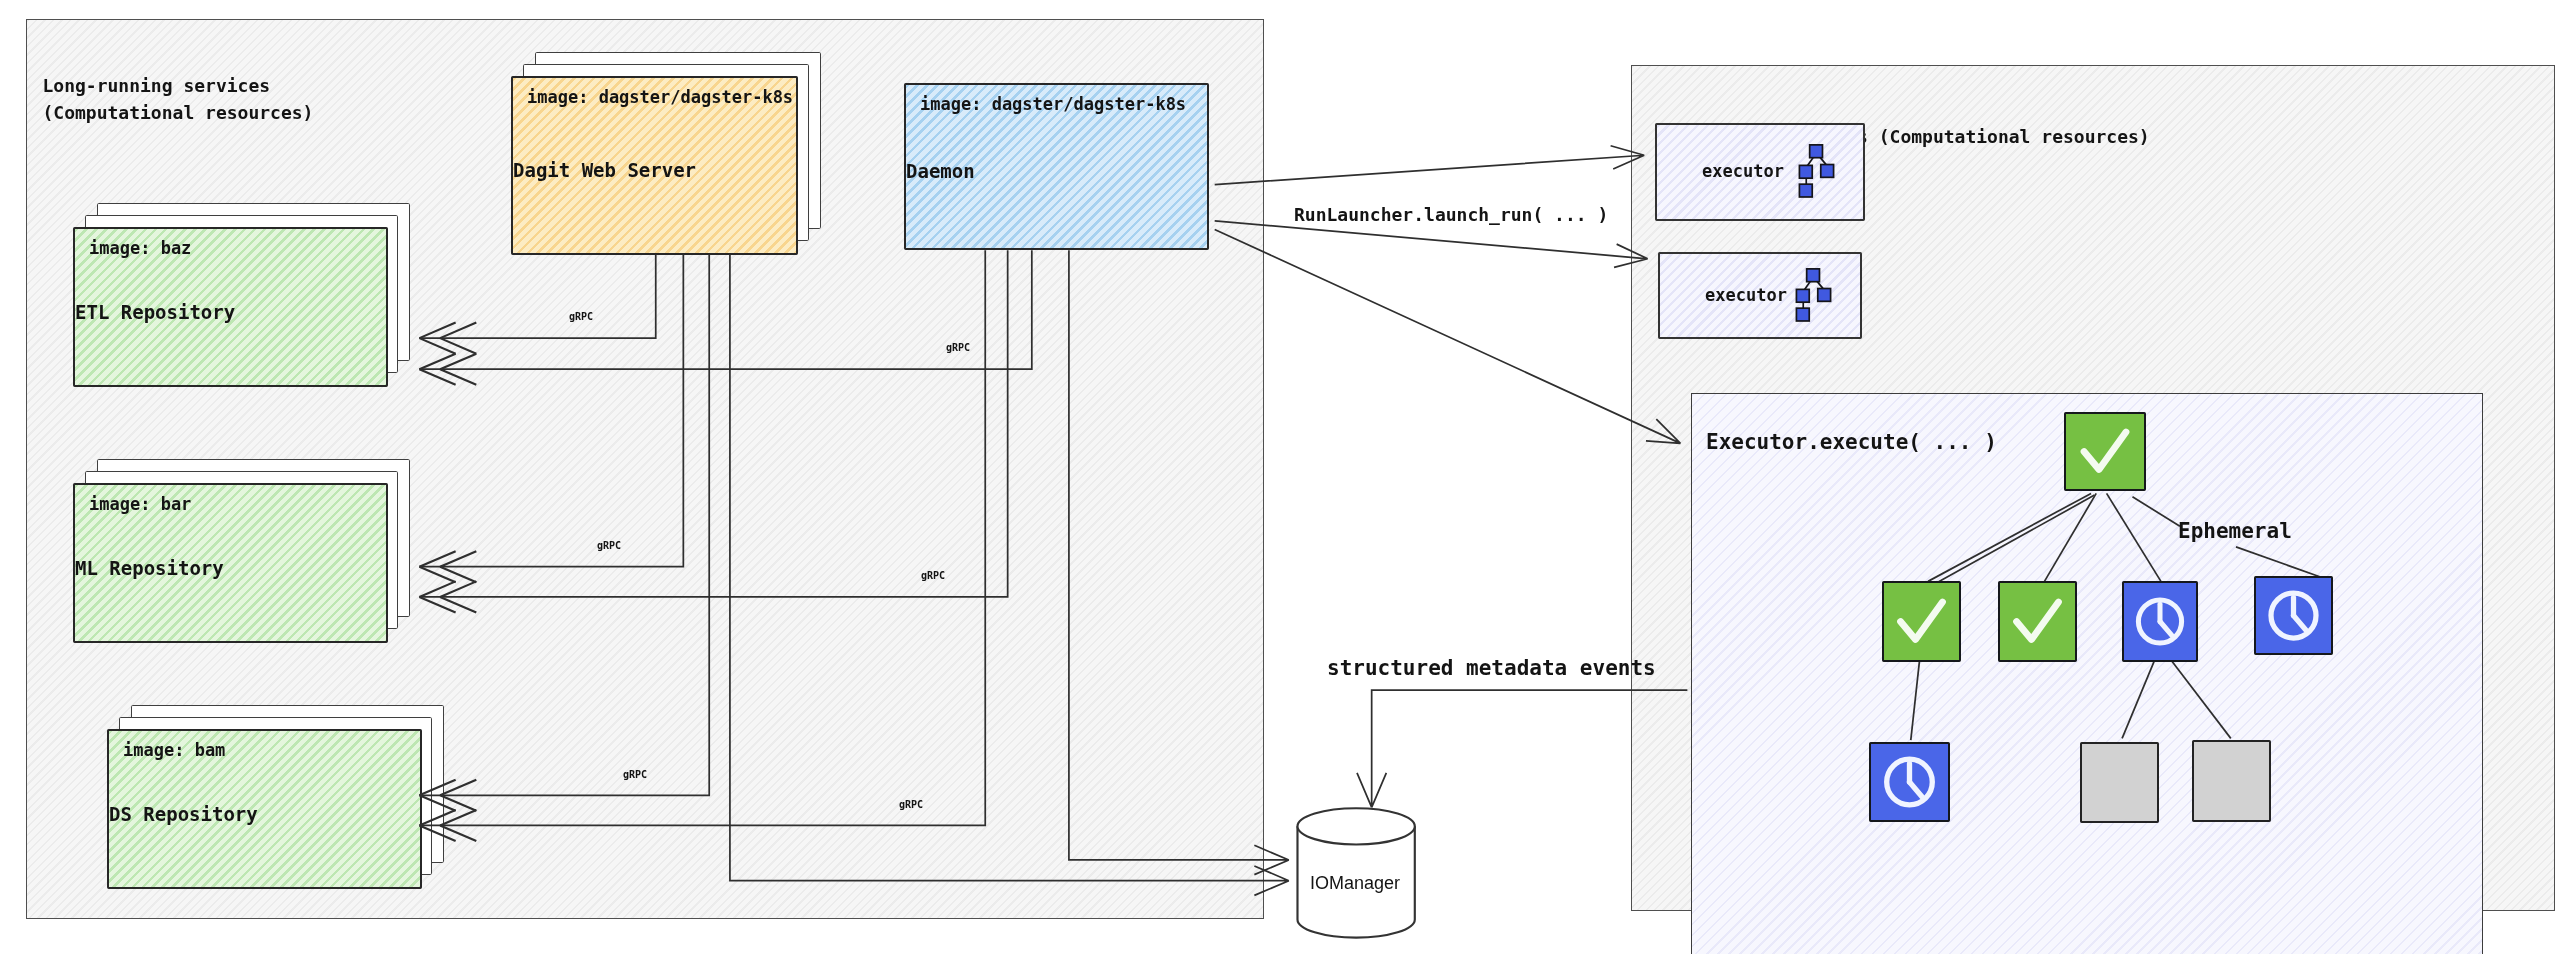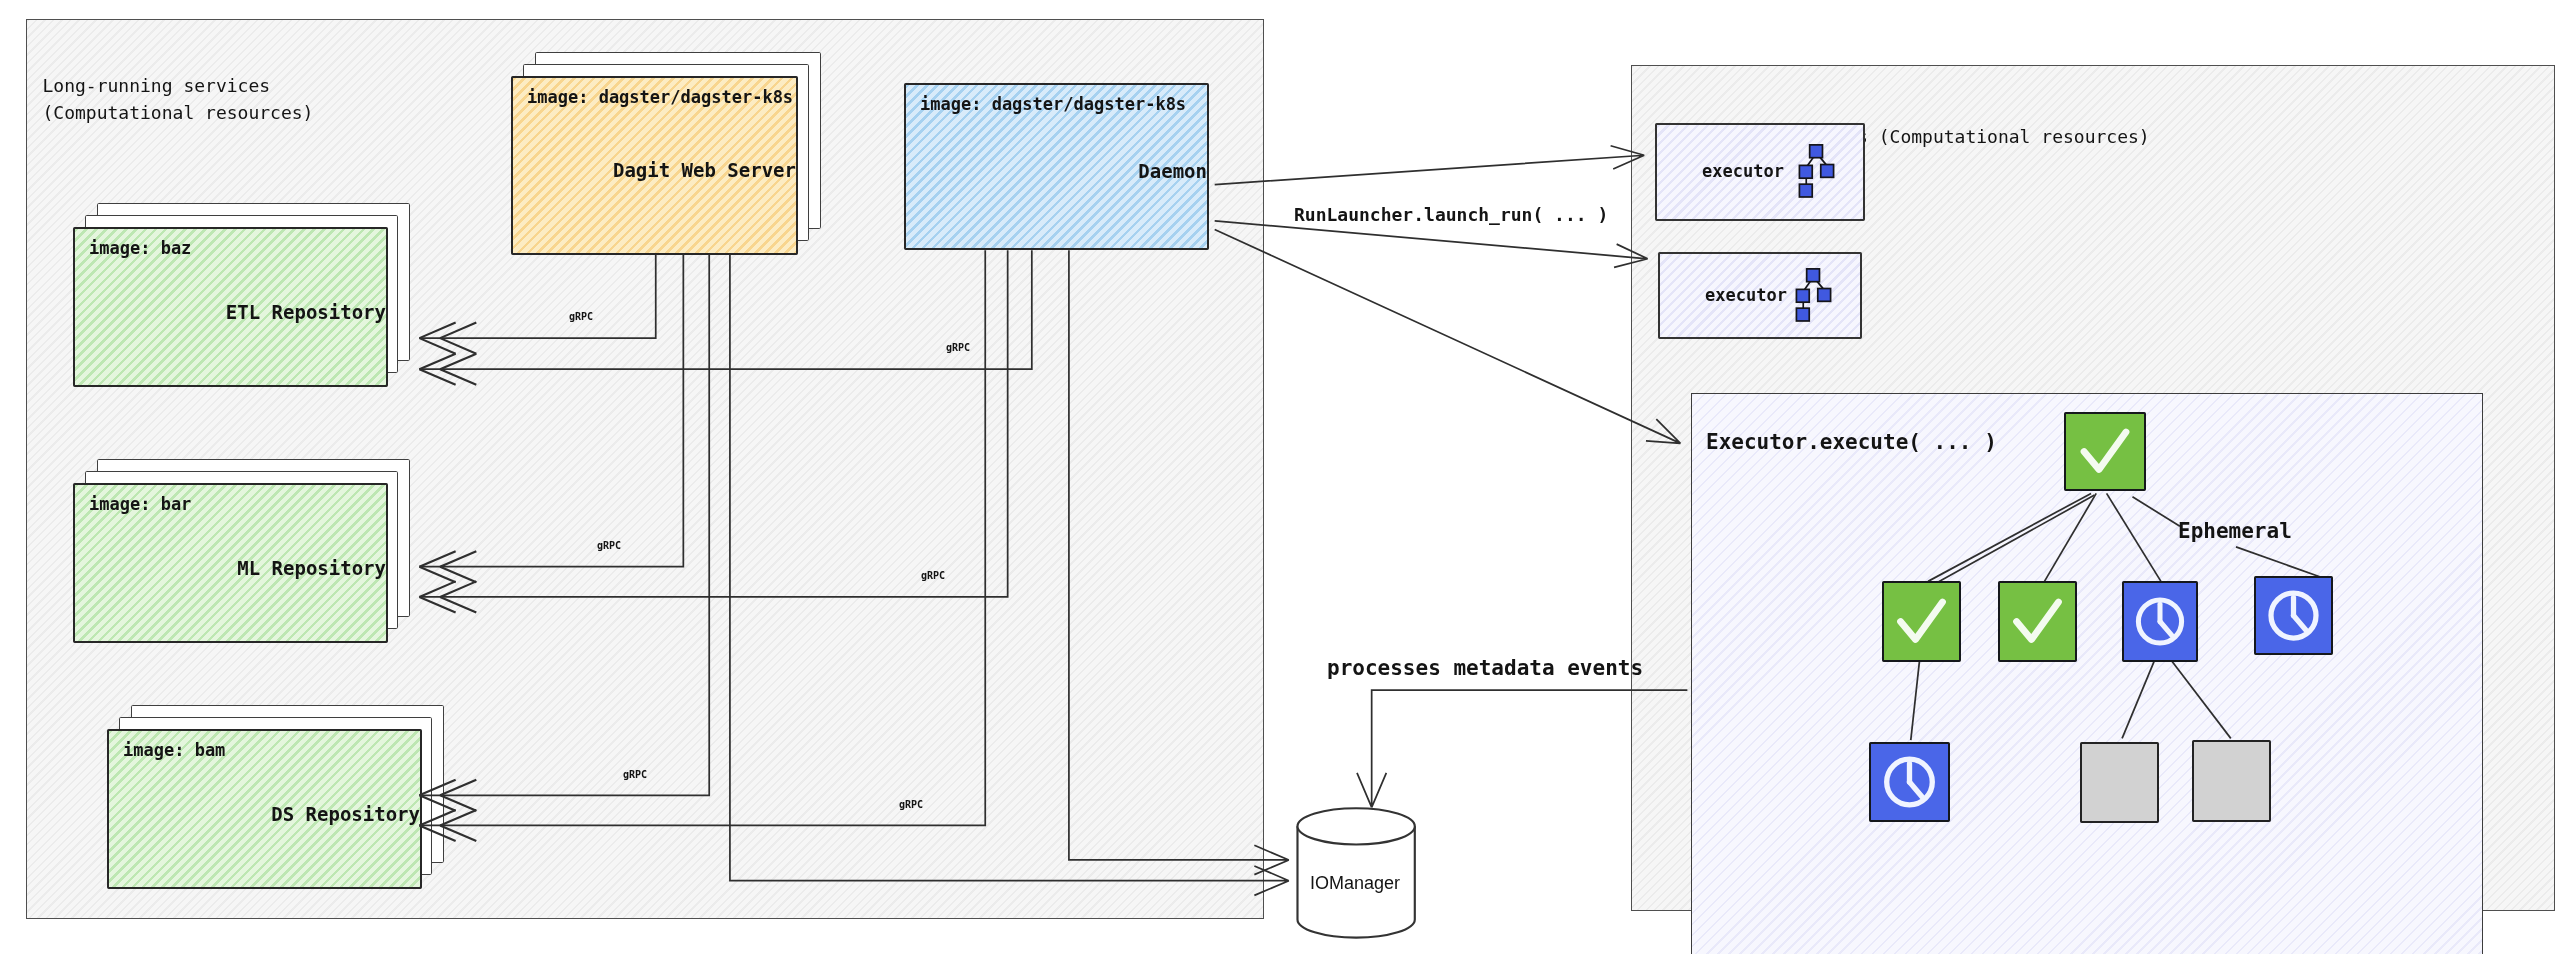--- a/index.html
+++ b/index.html
@@ -1,27 +1,27 @@
 <!DOCTYPE html>
 <html style="font-size:14px"><head>
 <meta charset="utf-8">
 <style>
   html,body{margin:0;padding:0;background:#ffffff}
   #canvas{position:relative;width:2576px;height:954px;overflow:hidden;
           font-family:"DejaVu Sans Mono","Liberation Mono",monospace;color:#141414}
 
   .panel{position:absolute;border:1.7px solid #4f4f4f;
          background:repeating-linear-gradient(135deg,rgba(130,130,130,0.09) 0 1.7px,rgba(255,255,255,0) 1.7px 6px),#f6f6f6}
-  .panel-title{position:absolute;font-weight:normal;font-size:18px;line-height:27px;white-space:pre-line}
+  .panel-title{position:absolute;font-weight:bold;font-size:18px;line-height:27px;white-space:pre-line}
 
   .stack{position:absolute}
   .layer{position:absolute;background:#ffffff;border:1.7px solid #3f3f3f;border-radius:1.7px}
   .card{position:absolute;border:2.6px solid #272727;border-radius:1.7px;box-sizing:border-box}
   .card .img-label{position:absolute;left:14px;top:8.6px;font-weight:bold;font-size:17px}
-  .card .card-name{position:absolute;left:0;right:0;top:46%;text-align:right;font-weight:bold;font-size:19px}
+  .card .card-name{position:absolute;left:0;right:0;top:46%;text-align:left;font-weight:bold;font-size:19px}
 
   .repo-fill {background:repeating-linear-gradient(135deg,#bde7b2 0 2.6px,#e4f6dd 2.6px 7px)}
   .dagit-fill{background:repeating-linear-gradient(135deg,#f8d58e 0 2.6px,#fcecc3 2.6px 7px)}
   .daemon-fill{background:repeating-linear-gradient(135deg,#a6d1f0 0 2.6px,#d8ebfa 2.6px 7px)}
 
   .executor-card{position:absolute;border:2.2px solid #333;border-radius:1.7px;box-sizing:border-box;
                  background:repeating-linear-gradient(135deg,#e4e4f8 0 2.2px,#f6f6fe 2.2px 7px)}
   .executor-label{position:absolute;left:45px;top:50%;transform:translateY(-54%);font-weight:bold;font-size:17px}
   .executor-icon{position:absolute;right:26px;top:50%;transform:translateY(-50%)}
 
@@ -232,18 +232,18 @@
   <div class="node node-gray" style="left:2192px;top:740px;width:79px;height:82px;"></div>
 
   <span class="float-label grpc" style="left:569px;top:311px;">gRPC</span>
   <span class="float-label grpc" style="left:597px;top:540px;">gRPC</span>
   <span class="float-label grpc" style="left:623px;top:769px;">gRPC</span>
   <span class="float-label grpc" style="left:946px;top:342px;">gRPC</span>
   <span class="float-label grpc" style="left:921px;top:570px;">gRPC</span>
   <span class="float-label grpc" style="left:899px;top:799px;">gRPC</span>
 
   <span class="float-label runlauncher" style="left:1294px;top:204px;">RunLauncher.launch_run( ... )</span>
-  <span class="float-label metadata" style="left:1327px;top:656px;">processes metadata events</span>
+  <span class="float-label metadata" style="left:1327px;top:656px;">structured metadata events</span>
   <span class="float-label iomanager" style="left:2178px;top:519px;">Ephemeral</span>
   <span class="db-label float-label" style="left:1310px;top:873px;">IOManager</span>
 
 </div>
 
 
 </body></html>

